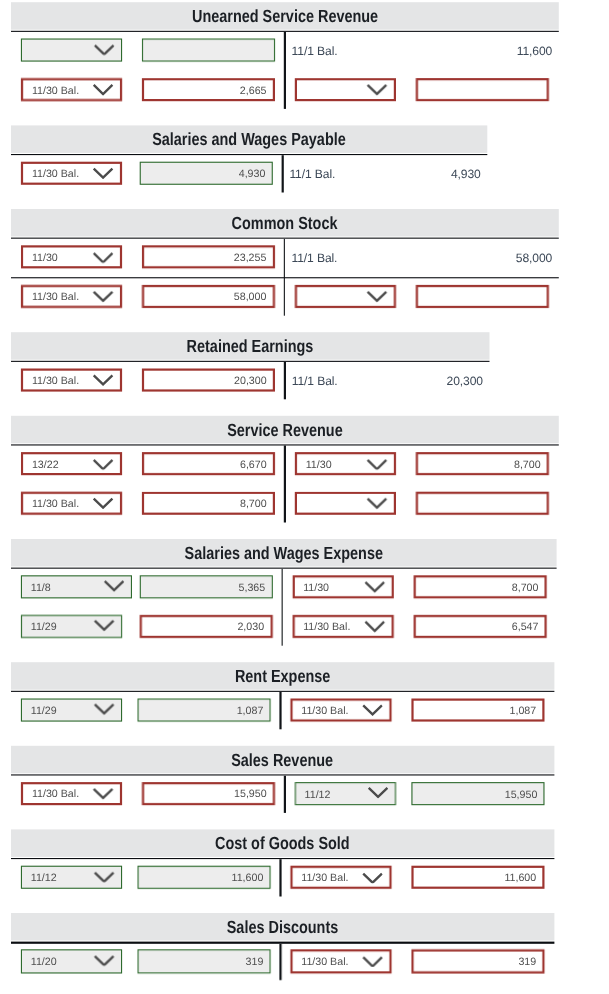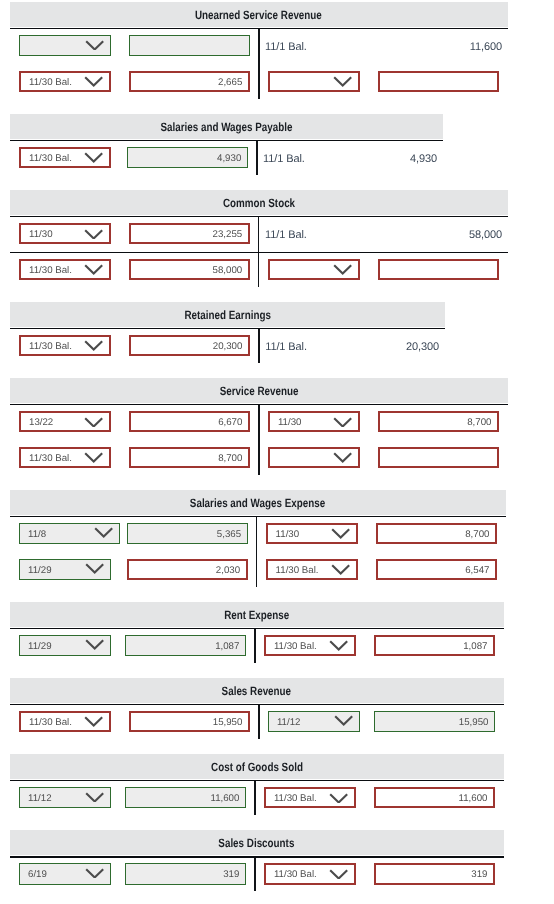--- a/index.html
+++ b/index.html
@@ -7,21 +7,21 @@
        -webkit-font-smoothing:antialiased;text-rendering:geometricPrecision;}
   .page{position:relative;width:554px;height:904px;background:#fff;}
   .fld .ftxt,.lbl{transform:translateZ(0);}
   .thead-title>span{display:inline-block;transform:scaleX(0.82);transform-origin:center;}
 
   .tacct{position:absolute;left:0;top:0;width:554px;}
 
   .thead{position:absolute;background:#e4e5e6;height:25px;}
   .thead-rule{position:absolute;height:1.5px;background:#0a0d11;}
   .thead-title{position:absolute;height:25px;line-height:25px;
-        text-align:center;font-size:12px;font-weight:700;color:#1b1f24;}
+        text-align:center;font-size:16px;font-weight:700;color:#1b1f24;}
 
   .vdiv{position:absolute;width:1.3px;background:#111418;}
   .hrule{position:absolute;height:1.3px;background:#0a0d11;}
 
   .fld{position:absolute;box-sizing:border-box;background:#fff;
        border:2.3px solid #9e3530;padding-left:24px;}
   .fld.ok{border:1.5px solid #2e6b2e;background:#ededed;}
   .fld .ftxt{position:absolute;left:0;right:0;top:0;bottom:0;
        display:flex;align-items:center;font-size:9.7px;color:#4f4f4f;padding-top:1.6px;
        white-space:nowrap;}
@@ -297,21 +297,21 @@
       <div class="fld amt" style="left: 374.1px; width: 121.4px; top: 787.2px; height: 21.3px;">
         <span class="ftxt">11,600</span>
       </div>
       <div class="vdiv" style="left: 254.4px; top: 781.4px; height: 33.5px;"></div>
     </div>
     <div class="tacct">
       <div class="thead" style="left: 9.6px; width: 494.4px; top: 830px;"></div>
       <div class="thead-title" style="left: 9.6px; width: 494.4px; top: 830.8px;"><span>Sales Discounts</span></div>
       <div class="thead-rule" style="left: 9.6px; width: 494.4px; top: 856px;"></div>
       <div class="fld dd ok" style="left: 19px; width: 92.3px; top: 863.3px; height: 21.3px;">
-        <span class="ftxt">6/19</span>
+        <span class="ftxt">11/20</span>
         <span class="chev" style="right: 5.8px; top: 1.2px;"><svg width="19.4" height="10.8" viewBox="0 0 19.4 10.8">
             <path d="M1.2 1.25 L9.7 9.45 L18.2 1.25" fill="none" stroke="#4b4b4b" stroke-width="2.15" stroke-linecap="butt" stroke-linejoin="miter"></path>
           </svg></span>
       </div>
       <div class="fld amt ok" style="left: 125px; width: 121.4px; top: 863.3px; height: 21.3px;">
         <span class="ftxt">319</span>
       </div>
       <div class="fld dd" style="left: 263.9px; width: 92.3px; top: 863.3px; height: 21.3px;">
         <span class="ftxt">11/30 Bal.</span>
         <span class="chev" style="right: 5.8px; top: 1.2px;"><svg width="19.4" height="10.8" viewBox="0 0 19.4 10.8">

